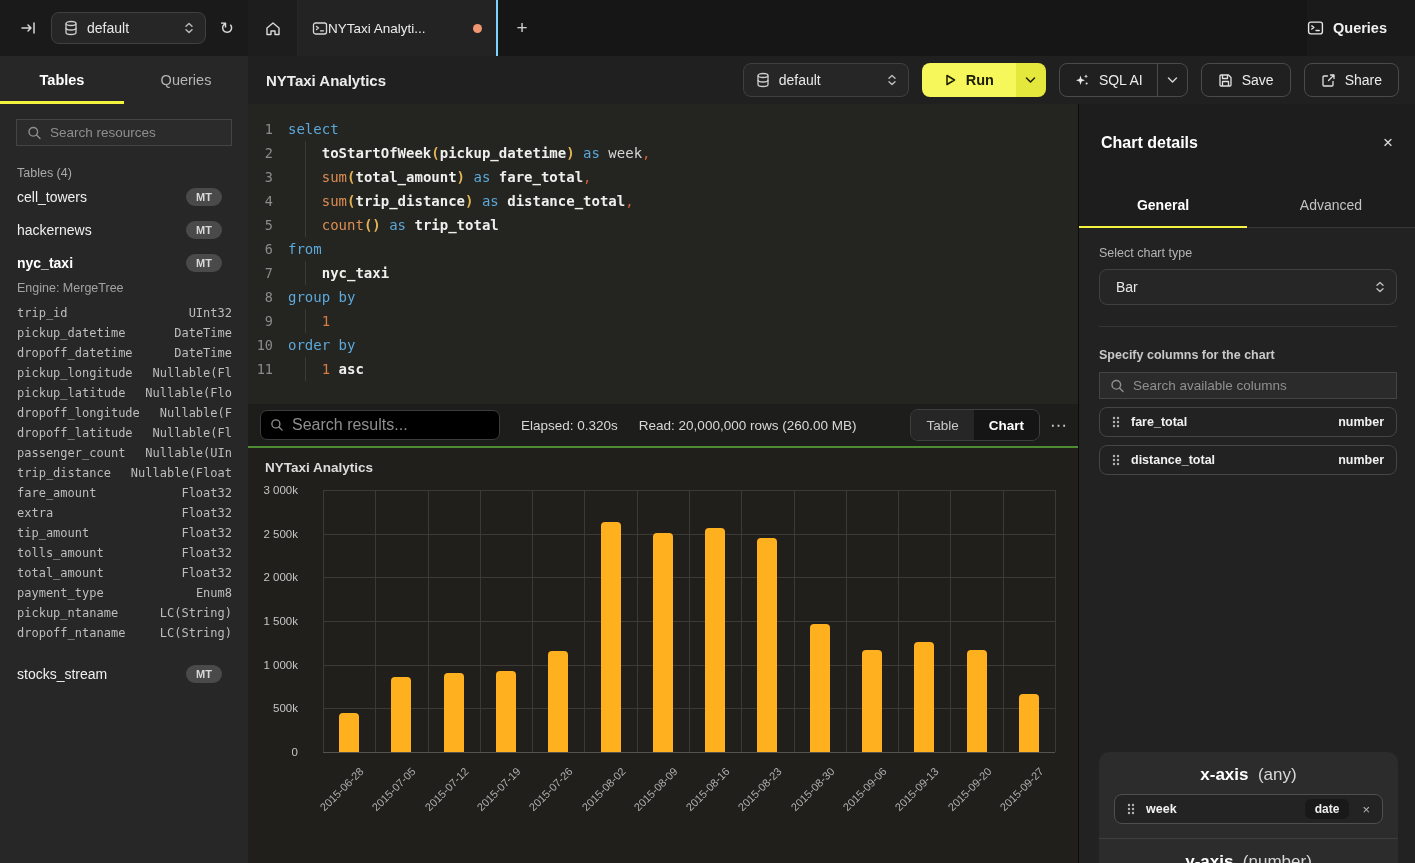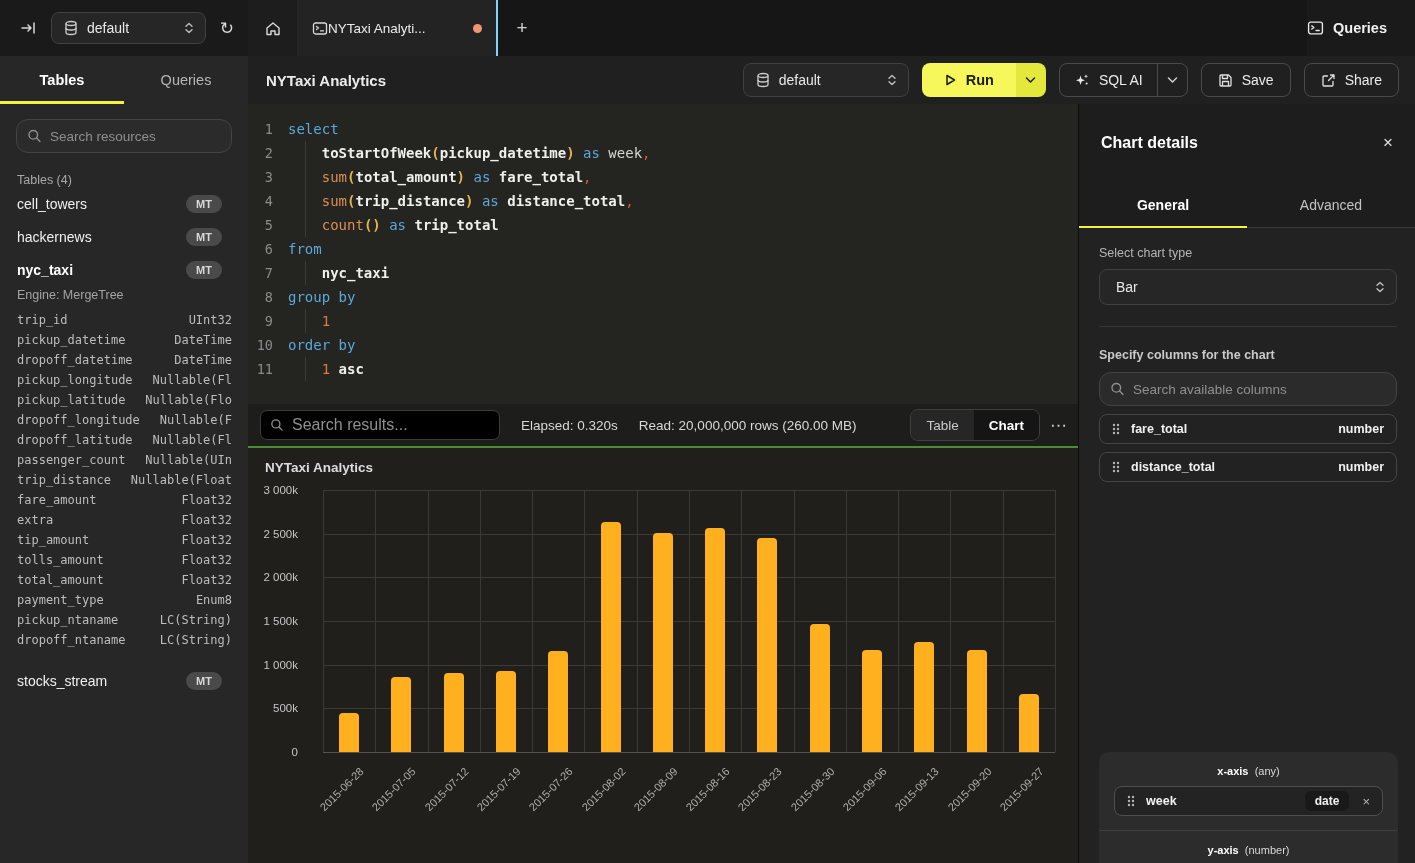--- a/index.html
+++ b/index.html
@@ -26,21 +26,21 @@
 
   
   .sidebar { position:absolute; left:0; top:56px; width:248px; height:807px; background:#272727; overflow:hidden; }
   .side-tabs { display:flex; height:48px; }
   .side-tab { flex:1; display:flex; align-items:center; justify-content:center; font-size:14.5px; color:#b5b5b5; position:relative; cursor:pointer; }
   .side-tab.active { color:#fff; font-weight:600; }
   .side-tab.active::after { content:""; position:absolute; left:0; right:0; bottom:0; height:3px; background:#f3f23f; }
   .new-table-btn { display:flex; align-items:center; justify-content:center; gap:9px; margin:16px 16px 0; height:34px; width:216px; background:#f6f74f; color:#161600; border:none; border-radius:8px; font-size:14px; font-weight:600; cursor:pointer; }
   .search-wrap { position:relative; margin:15px 16px 0; }
   .search-wrap svg { position:absolute; left:11px; top:50%; transform:translateY(-50%); }
-  .search-input { width:100%; height:34px; background:#2b2b2b; border:1px solid #444; border-radius:12px; color:#e6e6e6; font-size:13.5px; padding:0 10px 0 33px; outline:none; font-family:inherit; }
+  .search-input { width:100%; height:27px; background:#2b2b2b; border:1px solid #444; border-radius:0; color:#e6e6e6; font-size:13.5px; padding:0 10px 0 33px; outline:none; font-family:inherit; }
   .search-input::placeholder { color:#8f8f8f; }
   .section-label { margin:20px 17px 0; font-size:12.5px; color:#a9a9a9; }
   .tbl-row { display:flex; align-items:center; justify-content:space-between; padding:0 26px 0 17px; height:33px; cursor:pointer; }
   .tbl-name { font-size:14px; color:#f0f0f0; font-weight:500; }
   .tbl-row.sel .tbl-name { font-weight:700; color:#fff; }
   .mt-badge { background:#4a4a4a; color:#d8d8d8; font-size:11px; font-weight:600; border-radius:11px; padding:3px 10px; }
   .engine-line { padding:2px 17px 8px; font-size:12.5px; color:#a3a3a3; }
   .col-list { padding-bottom:4px; }
   .col-row { display:flex; justify-content:space-between; padding:0 16px 0 17px; height:20px; align-items:center; font-family:"DejaVu Sans Mono",monospace; font-size:12px; color:#bdbdbd; cursor:default; }
   .col-row .col-type { white-space:nowrap; }
@@ -108,21 +108,21 @@
   .field-label { font-size:12.5px; color:#b5b5b5; }
   .panel-select { margin-top:9px; height:36px; justify-content:space-between; background:#262626;padding-left:16px; }
   .panel-divider { height:1px; background:#363636; margin:21px 0 0; }
   .spec-label { margin-top:21px; font-size:12.5px; font-weight:600; color:#c9c9c9; }
   .panel-search { margin:10px 0 0; }
   .avail-row { display:flex; align-items:center; gap:11px; height:30px; border:1px solid #454545; border-radius:8px; padding:0 12px; margin-top:8px; cursor:grab; }
   .avail-row .nm { font-size:12.5px; font-weight:600; color:#f0f0f0; flex:1; }
   .avail-row .tp { font-size:12.5px; font-weight:600; color:#f0f0f0; }
   .axis-card { position:absolute; left:20px; right:17px; top:524px; height:199px; background:#2c2c2c; border-radius:10px; }
   .axis-section { padding:13px 15px 14px; }
-  .axis-head { text-align:center; font-size:11px; color:#d8d8d8; }
+  .axis-head { text-align:center; font-size:17px; color:#d8d8d8; }
   .axis-head b { color:#fff; font-weight:700; }
   .chip { display:flex; align-items:center; gap:11px; height:30px; background:#232323; border:1px solid #4f4f4f; border-radius:8px; padding:0 10px 0 12px; margin-top:9px; cursor:grab; }
   .chip .nm { font-size:12.5px; font-weight:600; color:#f2f2f2; flex:1; }
   .chip .badge { background:#191919; border-radius:6px; padding:3px 10px; font-size:12px; font-weight:600; color:#efefef; }
   .chip .rm { background:none; border:none; color:#b9b9b9; font-size:13px; cursor:pointer; padding:0 2px; }
   .axis-sep { height:1px; background:#3f3f3f; }
   svg { display:block; }
 </style>
 </head>
 <body>

